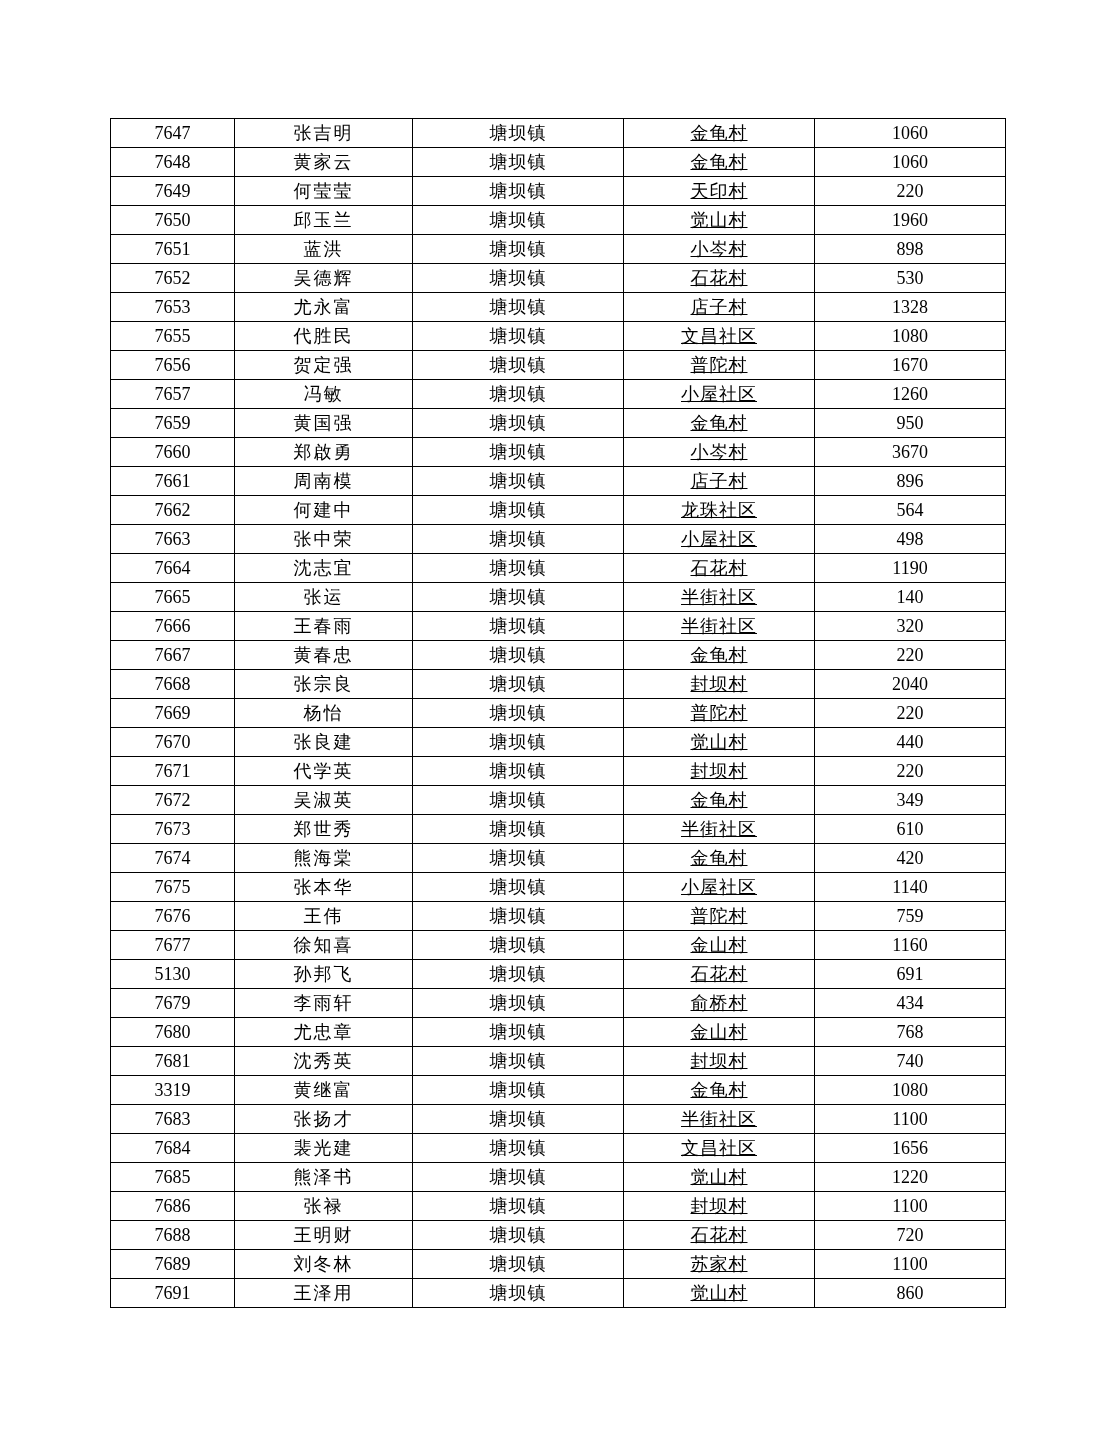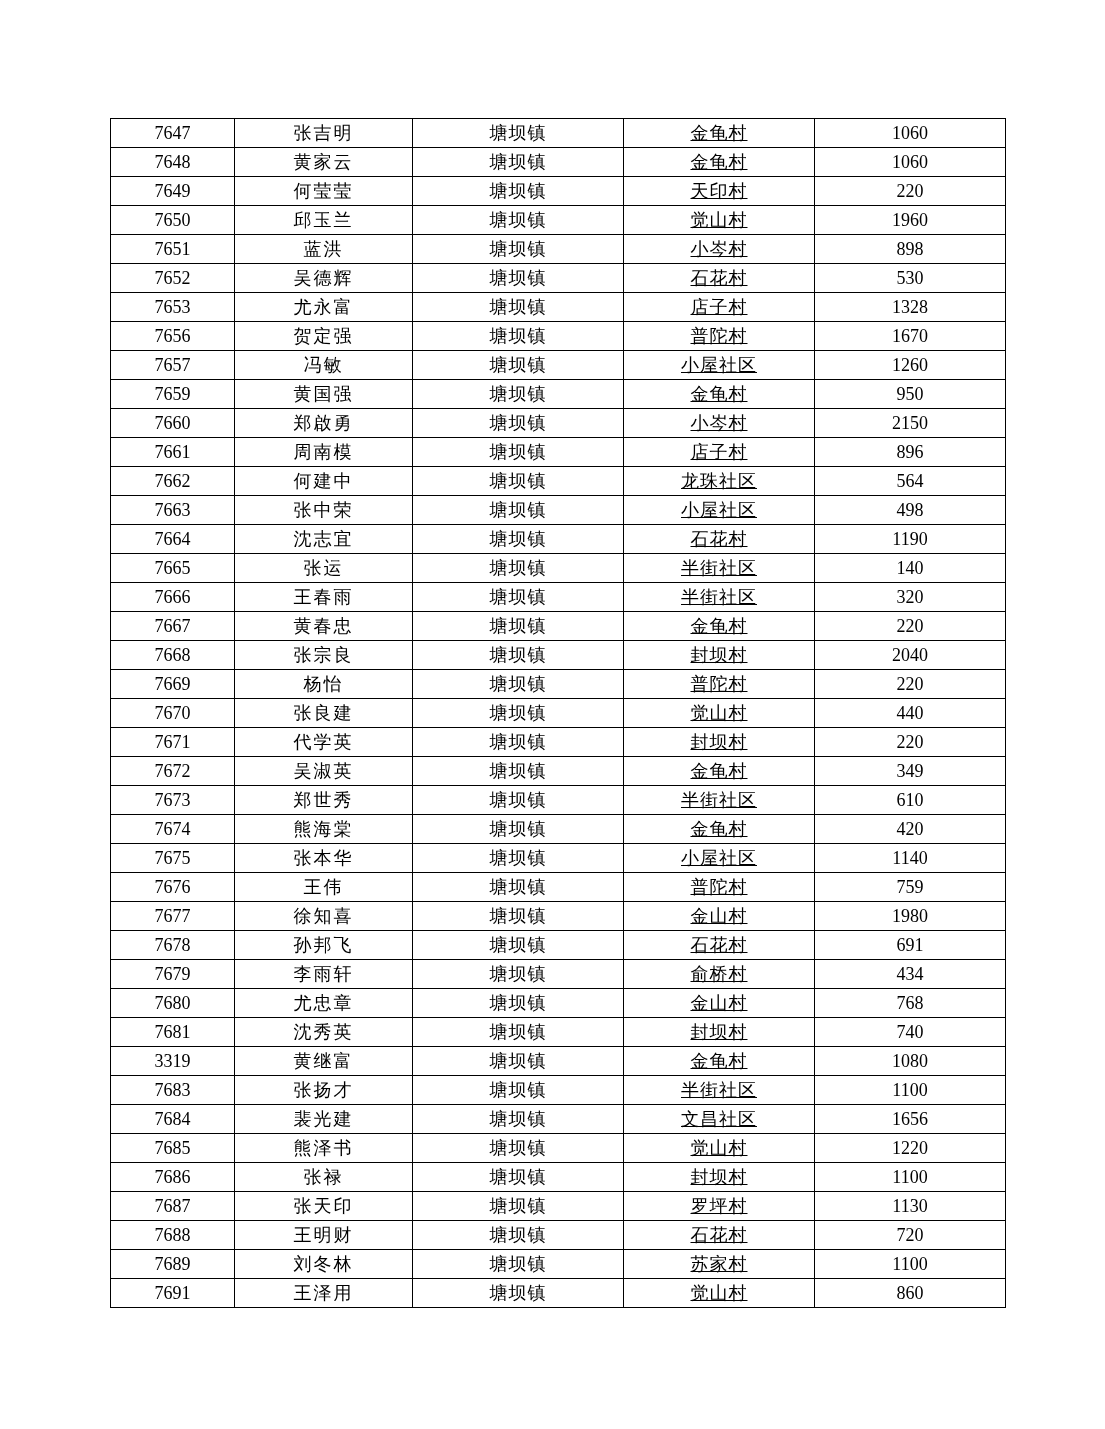--- a/index.html
+++ b/index.html
@@ -95,20 +95,27 @@
           <td class="col-amt">530</td>
         </tr>
         <tr>
           <td class="col-id">7653</td>
           <td class="col-name cjk">尤永富</td>
           <td class="col-town cjk">塘坝镇</td>
           <td class="col-vill cjk">店子村</td>
           <td class="col-amt">1328</td>
         </tr>
         <tr>
+          <td class="col-id">7655</td>
+          <td class="col-name cjk">代胜民</td>
+          <td class="col-town cjk">塘坝镇</td>
+          <td class="col-vill cjk">文昌社区</td>
+          <td class="col-amt">1080</td>
+        </tr>
+        <tr>
           <td class="col-id">7656</td>
           <td class="col-name cjk">贺定强</td>
           <td class="col-town cjk">塘坝镇</td>
           <td class="col-vill cjk">普陀村</td>
           <td class="col-amt">1670</td>
         </tr>
         <tr>
           <td class="col-id">7657</td>
           <td class="col-name cjk">冯敏</td>
           <td class="col-town cjk">塘坝镇</td>
@@ -120,21 +127,21 @@
           <td class="col-name cjk">黄国强</td>
           <td class="col-town cjk">塘坝镇</td>
           <td class="col-vill cjk">金龟村</td>
           <td class="col-amt">950</td>
         </tr>
         <tr>
           <td class="col-id">7660</td>
           <td class="col-name cjk">郑啟勇</td>
           <td class="col-town cjk">塘坝镇</td>
           <td class="col-vill cjk">小岑村</td>
-          <td class="col-amt">2150</td>
+          <td class="col-amt">3670</td>
         </tr>
         <tr>
           <td class="col-id">7661</td>
           <td class="col-name cjk">周南模</td>
           <td class="col-town cjk">塘坝镇</td>
           <td class="col-vill cjk">店子村</td>
           <td class="col-amt">896</td>
         </tr>
         <tr>
           <td class="col-id">7662</td>
@@ -239,24 +246,24 @@
           <td class="col-name cjk">王伟</td>
           <td class="col-town cjk">塘坝镇</td>
           <td class="col-vill cjk">普陀村</td>
           <td class="col-amt">759</td>
         </tr>
         <tr>
           <td class="col-id">7677</td>
           <td class="col-name cjk">徐知喜</td>
           <td class="col-town cjk">塘坝镇</td>
           <td class="col-vill cjk">金山村</td>
-          <td class="col-amt">1980</td>
-        </tr>
-        <tr>
-          <td class="col-id">7678</td>
+          <td class="col-amt">1160</td>
+        </tr>
+        <tr>
+          <td class="col-id">5130</td>
           <td class="col-name cjk">孙邦飞</td>
           <td class="col-town cjk">塘坝镇</td>
           <td class="col-vill cjk">石花村</td>
           <td class="col-amt">691</td>
         </tr>
         <tr>
           <td class="col-id">7679</td>
           <td class="col-name cjk">李雨轩</td>
           <td class="col-town cjk">塘坝镇</td>
           <td class="col-vill cjk">俞桥村</td>
@@ -303,27 +310,20 @@
           <td class="col-town cjk">塘坝镇</td>
           <td class="col-vill cjk">觉山村</td>
           <td class="col-amt">1220</td>
         </tr>
         <tr>
           <td class="col-id">7686</td>
           <td class="col-name cjk">张禄</td>
           <td class="col-town cjk">塘坝镇</td>
           <td class="col-vill cjk">封坝村</td>
           <td class="col-amt">1100</td>
-        </tr>
-        <tr>
-          <td class="col-id">7687</td>
-          <td class="col-name cjk">张天印</td>
-          <td class="col-town cjk">塘坝镇</td>
-          <td class="col-vill cjk">罗坪村</td>
-          <td class="col-amt">1130</td>
         </tr>
         <tr>
           <td class="col-id">7688</td>
           <td class="col-name cjk">王明财</td>
           <td class="col-town cjk">塘坝镇</td>
           <td class="col-vill cjk">石花村</td>
           <td class="col-amt">720</td>
         </tr>
         <tr>
           <td class="col-id">7689</td>

